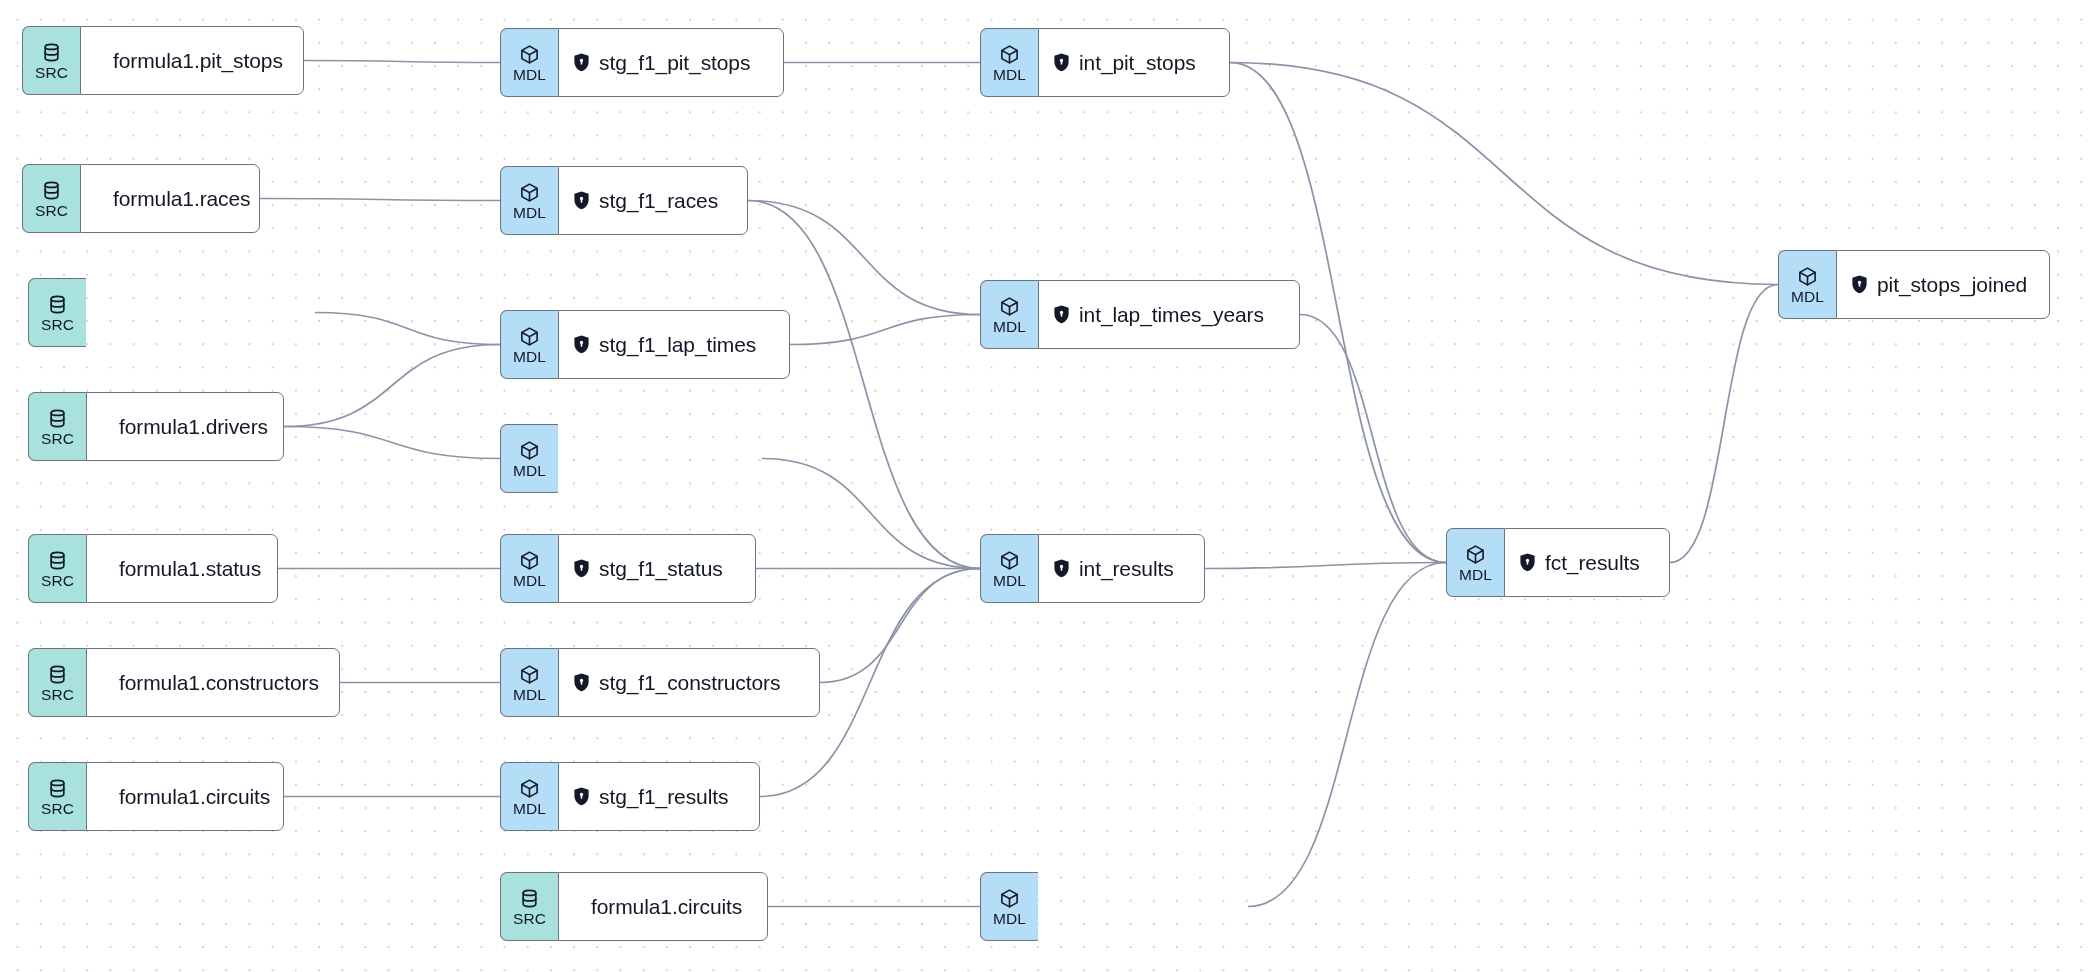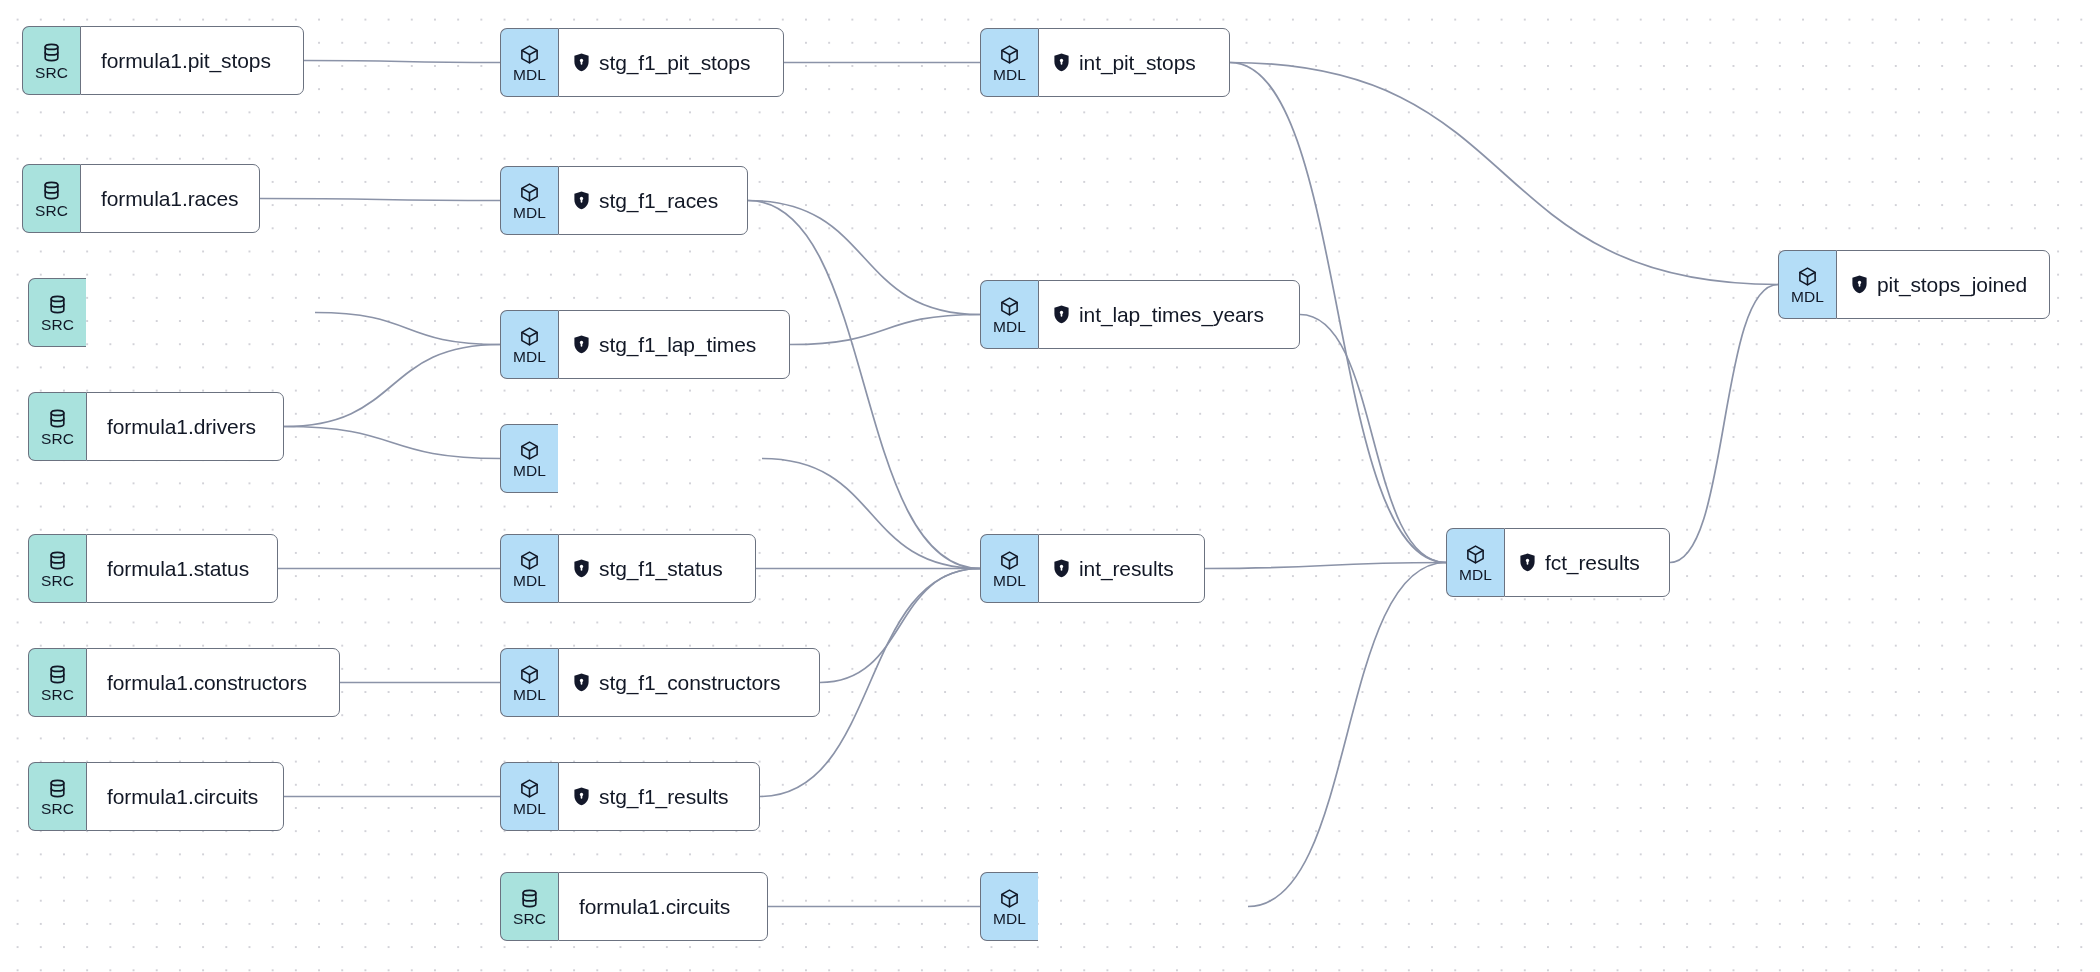--- a/index.html
+++ b/index.html
@@ -83,21 +83,21 @@
     line-height: 0;
     display: block;
   }
   .node .label {
     font-size: 21px;
     color: #121826;
     white-space: nowrap;
     font-family: "Liberation Sans", sans-serif;
     letter-spacing: -0.1px;
   }
-  .node.src .label { margin-left: 6px; }
+  .node.src .label { margin-left: 18px; }
 </style>
 </head>
 <body>
 
 <div id="canvas">
   <svg id="edge-layer" width="2100" height="972" viewBox="0 0 2100 972">
       <path d="M 304 60.5 C 411.8 60.5, 392.2 62.5, 500 62.5" fill="none" stroke="#8b93a8" stroke-width="1.7"></path>
       <path d="M 260 198.5 C 392 198.5, 368 200.5, 500 200.5" fill="none" stroke="#8b93a8" stroke-width="1.7"></path>
       <path d="M 315 312.5 C 416.75 312.5, 398.25 344.5, 500 344.5" fill="none" stroke="#8b93a8" stroke-width="1.7"></path>
       <path d="M 284 426.5 C 402.8 426.5, 381.2 344.5, 500 344.5" fill="none" stroke="#8b93a8" stroke-width="1.7"></path>

